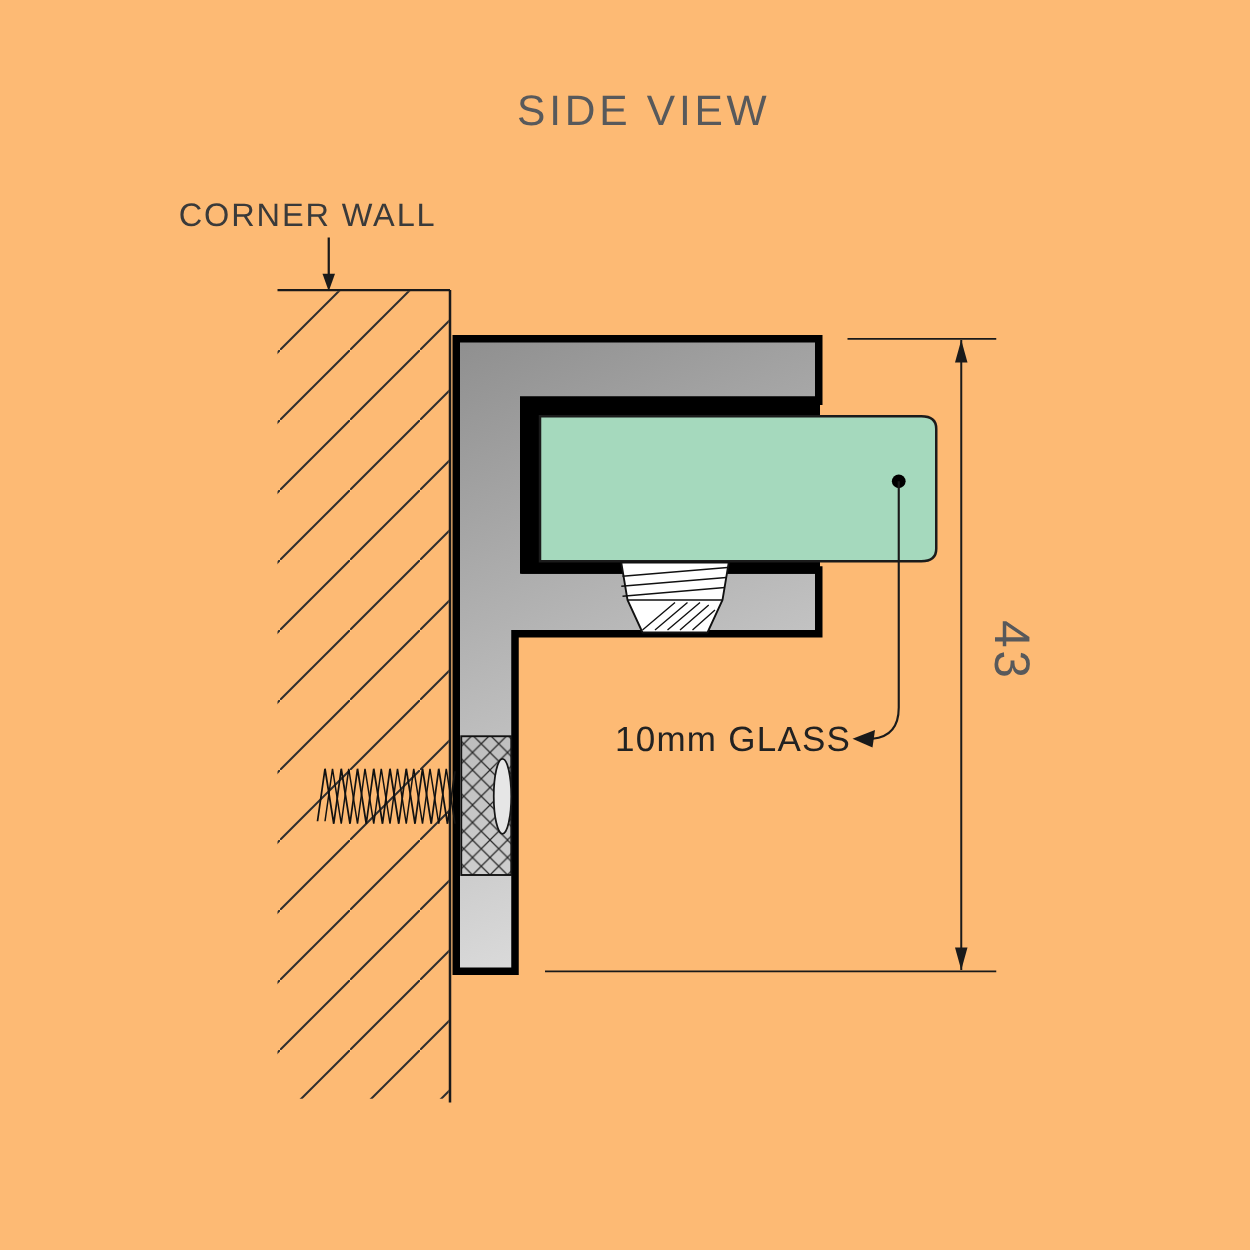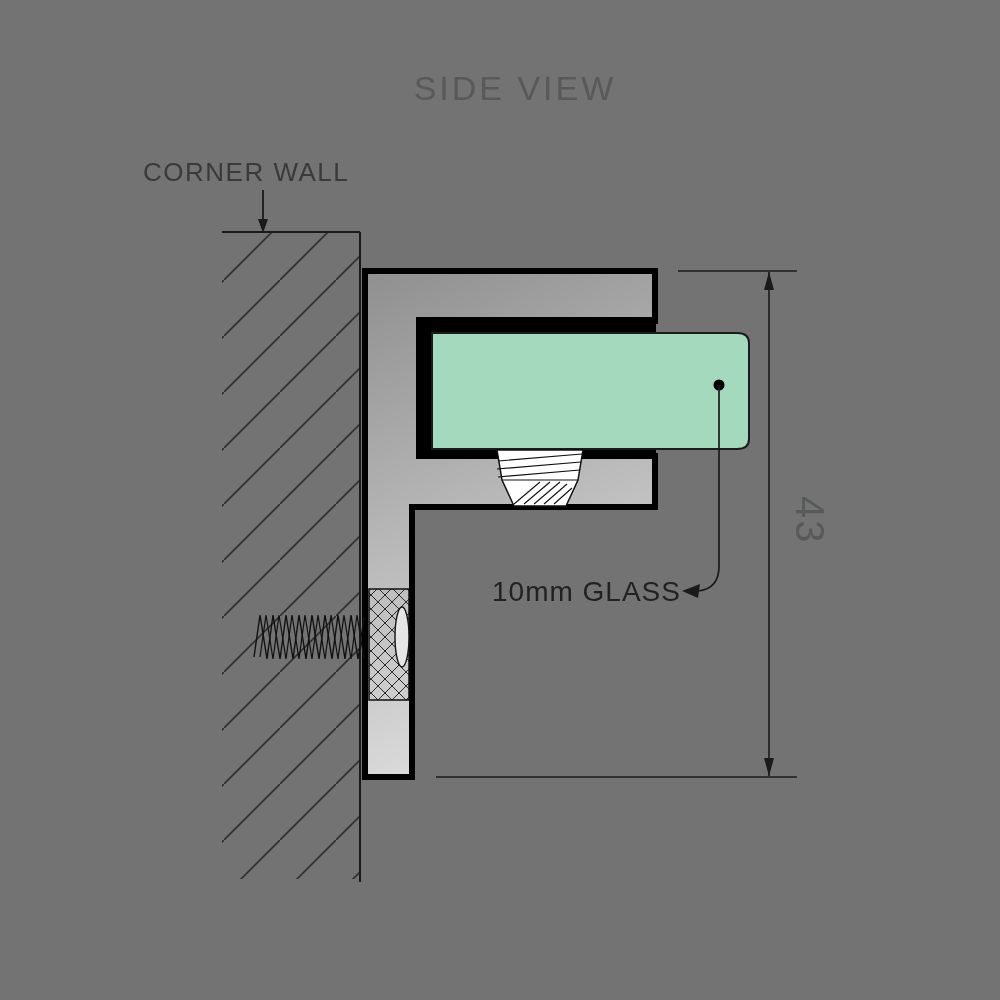--- a/index.html
+++ b/index.html
@@ -8,21 +8,21 @@
     width: 1000px;
     height: 1000px;
     background: #ffffff;
     font-family: "Liberation Sans", sans-serif;
     overflow: hidden;
   }
   .stage {
     position: relative;
     width: 1000px;
     height: 1000px;
-    background: #737373;
+    background: #fdba74;
   }
   svg { display: block; }
   text { font-family: "Liberation Sans", sans-serif; }
   .title-text   { font-size: 34px; letter-spacing: 3px; }
   .wall-label   { font-size: 26px; letter-spacing: 1.5px; }
   .glass-label  { font-size: 28px; letter-spacing: 1px; }
   .dim-text     { font-size: 40px; letter-spacing: 2px; }
 </style>
 </head>
 <body>

